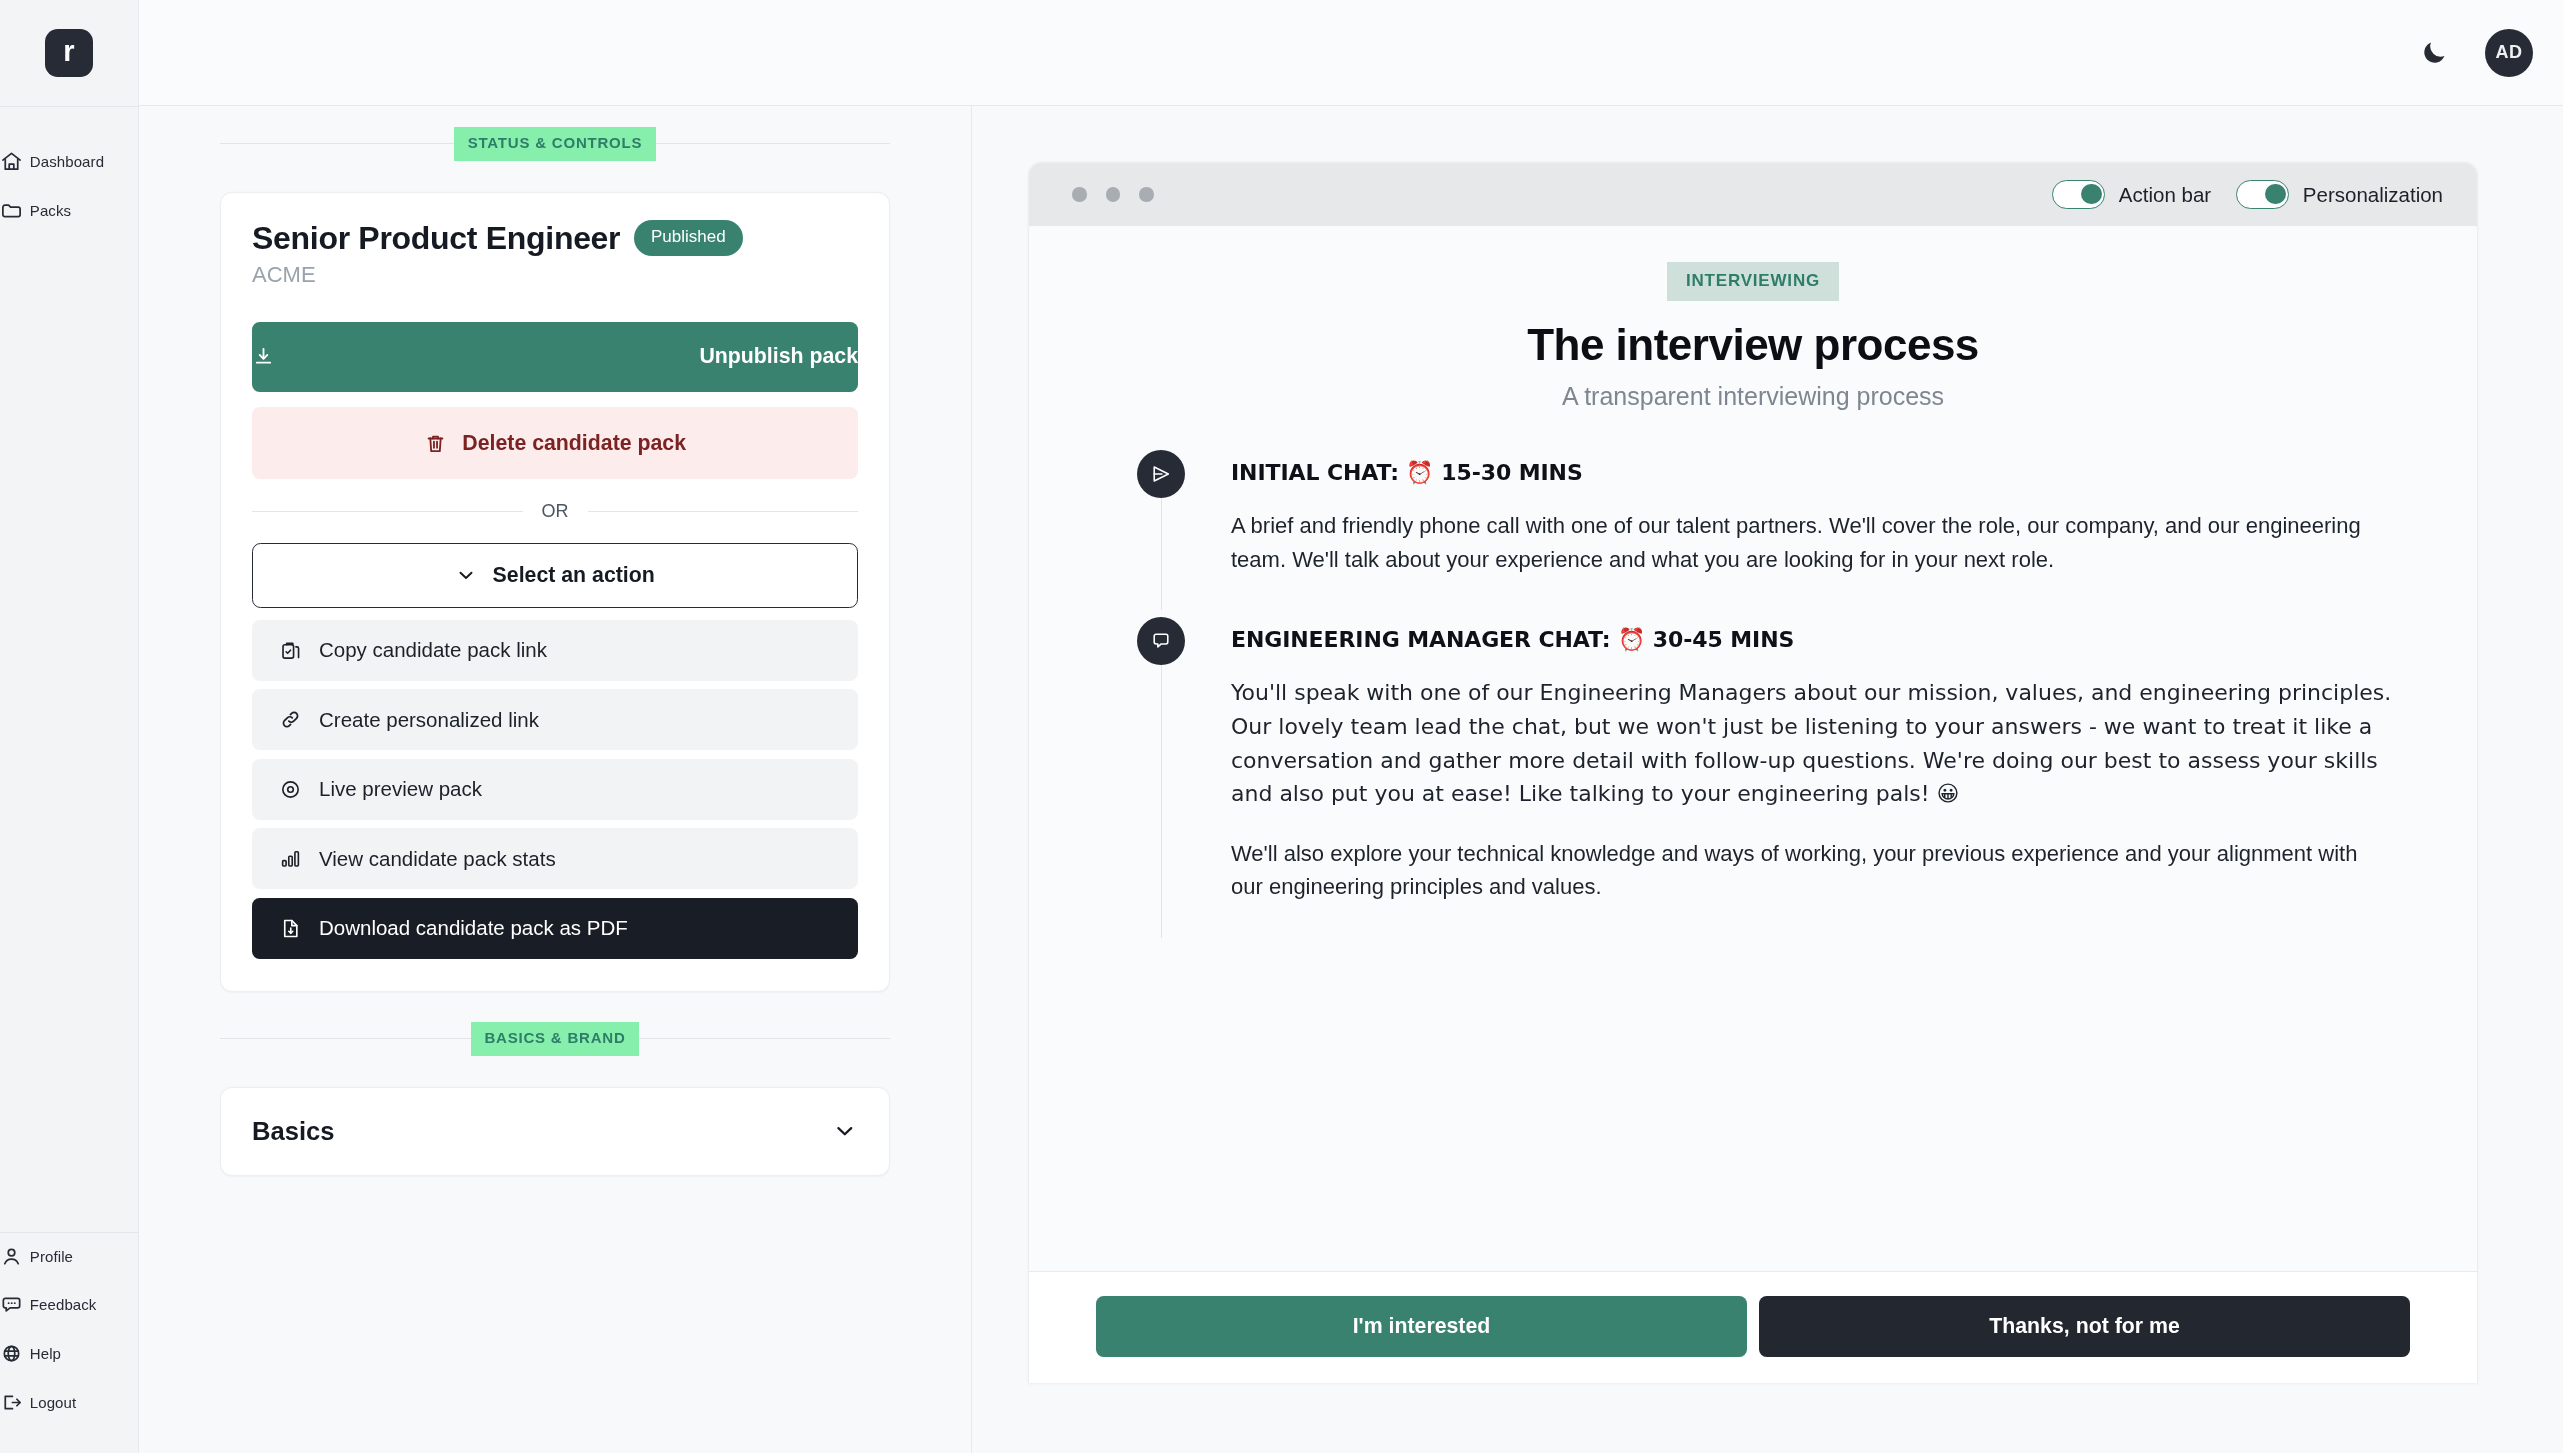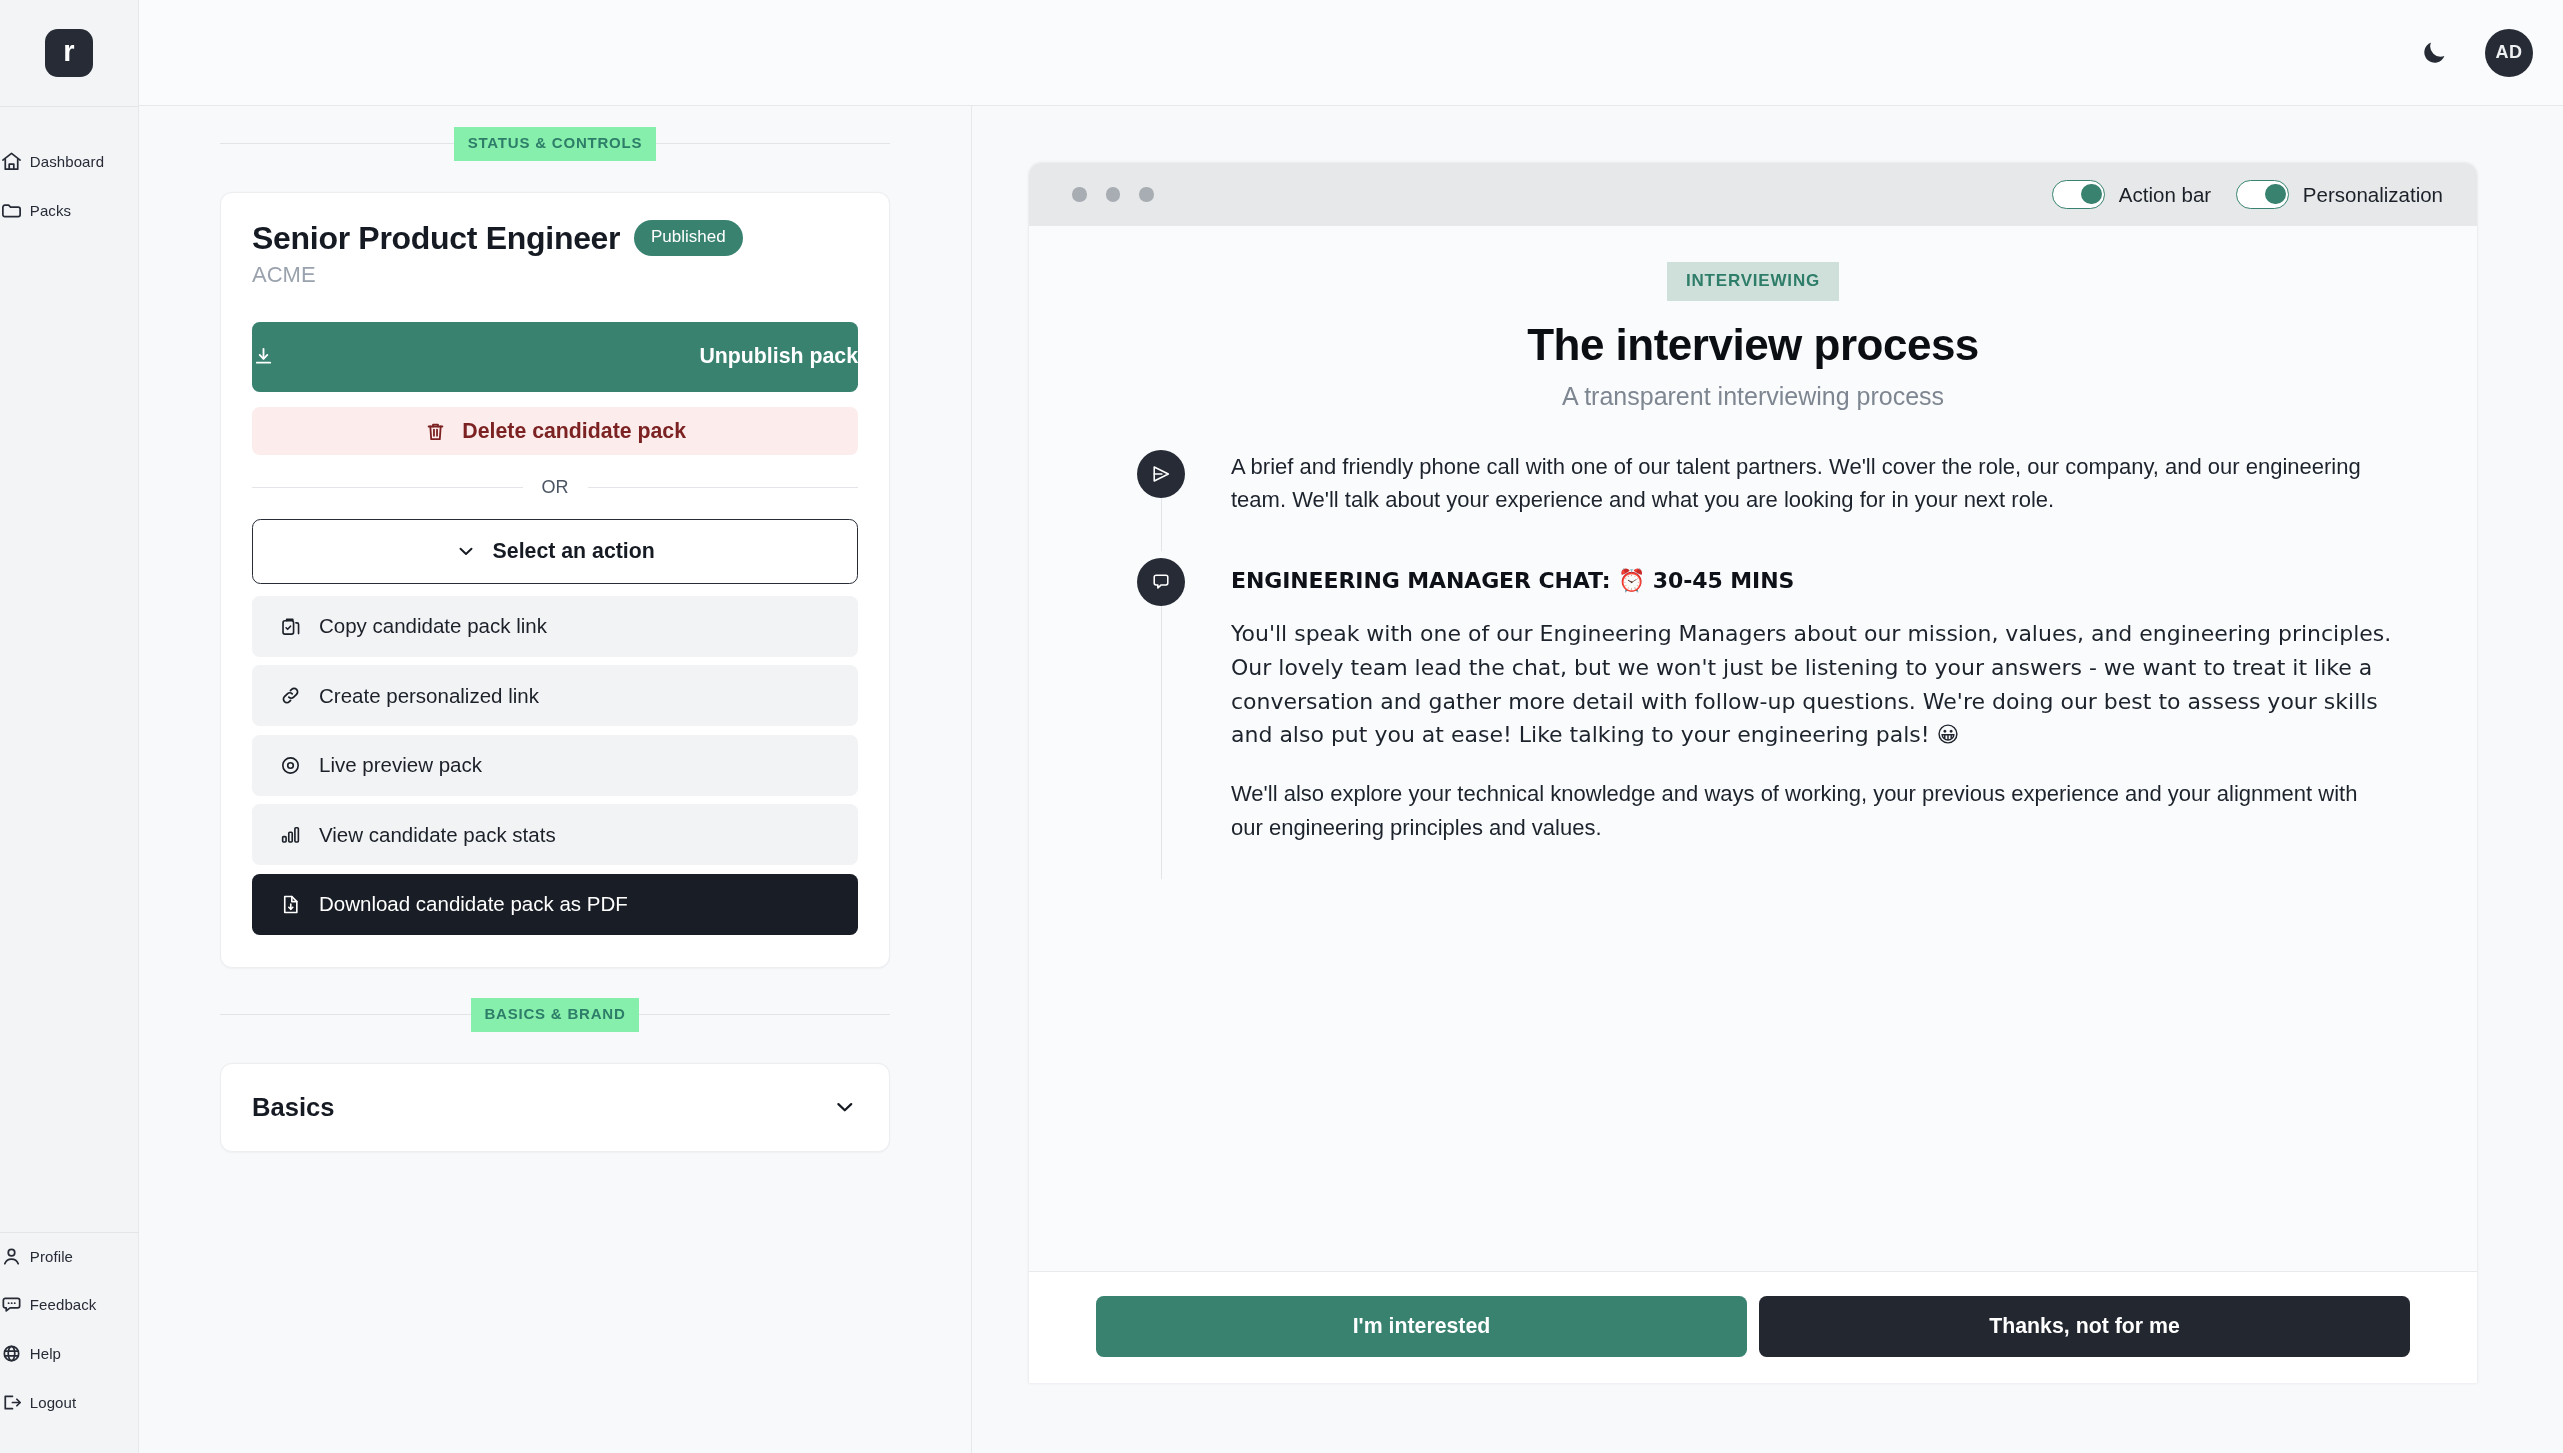--- a/index.html
+++ b/index.html
@@ -89,21 +89,21 @@
     width: 100%; border: none; border-radius: 7.7px; cursor: pointer;
     display: flex; align-items: center; justify-content: center; gap: 15.4px;
     font-family: inherit;
   }
   .btn-primary {
     margin-top: 34px; background: #38826f; color: #ffffff;
     height: 70px; font-size: 21.3px; font-weight: 600; justify-content: space-between;
   }
   .btn-danger {
     margin-top: 15.4px; background: #fcecec; color: #7c2222;
-    height: 48px; font-size: 21.3px; font-weight: 600;
+    height: 72px; font-size: 21.3px; font-weight: 600;
   }
   .or-row { display: flex; align-items: center; gap: 19px; margin-top: 22px; }
   .or-row .line { flex: 1 1 auto; height: 0.9px; background: #e3e5e8; }
   .or-row .txt { font-size: 18px; color: #4b5563; font-weight: 500; }
 
   .select-action {
     margin-top: 20.5px; width: 100%; height: 65px; background: #ffffff;
     border: 1.7px solid #262b36; border-radius: 8.5px; cursor: pointer;
     display: flex; align-items: center; justify-content: center; gap: 15.4px;
     font-size: 21.3px; font-weight: 600; color: #151a23; font-family: inherit;
@@ -451,20 +451,21 @@
             <div class="steps">
 
               <div class="step">
                 <span class="step-line"></span>
                 <span class="step-icon">
                   <svg viewBox="0 0 24 24" fill="none" stroke="#ffffff" stroke-width="1.7" stroke-linecap="round" stroke-linejoin="round">
                     <path d="M4.6 4.4 20 12 4.6 19.6z"></path>
                       <path d="M4.6 12H13"></path>
                   </svg>
                 </span>
+                <div class="step-title emoji">INITIAL CHAT: ⏰ 15-30 MINS</div>
                 <div class="step-body">
                   <p>A brief and friendly phone call with one of our talent partners. We'll cover the role, our company, and our engineering team. We'll talk about your experience and what you are looking for in your next role.</p>
                 </div>
               </div>
 
               <div class="step">
                 <span class="step-line"></span>
                 <span class="step-icon">
                   <svg viewBox="0 0 24 24" fill="none" stroke="#ffffff" stroke-width="1.7" stroke-linecap="round" stroke-linejoin="round">
                     <path d="M4.6 6.6a2 2 0 0 1 2-2h10.8a2 2 0 0 1 2 2v6.6a2 2 0 0 1-2 2h-5.2l-3.6 3.2v-3.2H6.6a2 2 0 0 1-2-2z"></path>

